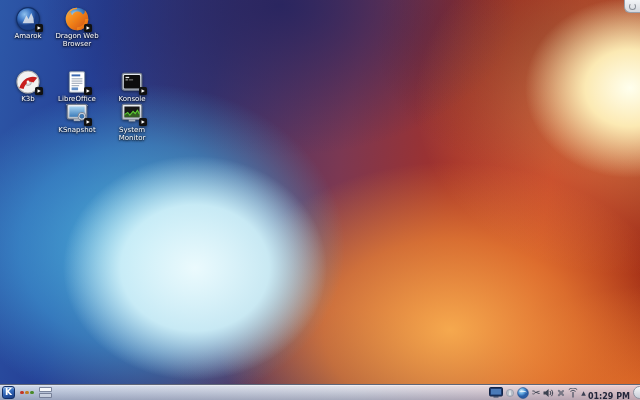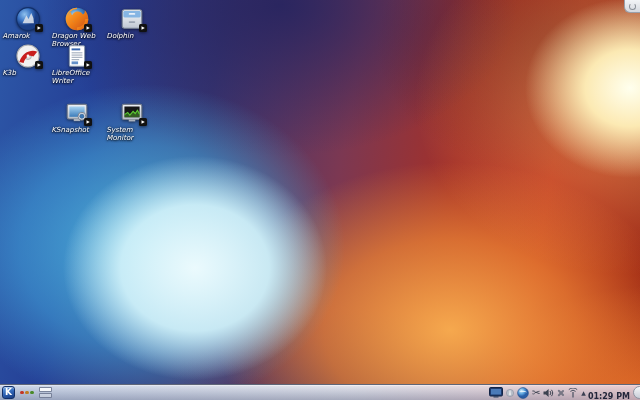--- a/index.html
+++ b/index.html
@@ -13,26 +13,26 @@
       radial-gradient(ellipse 165px 140px at 195px 268px, rgba(235,250,253,1) 0%, rgba(210,242,250,0.92) 45%, rgba(150,220,245,0) 80%),
       radial-gradient(ellipse 250px 205px at 145px 248px, rgba(88,205,235,0.85) 0%, rgba(70,180,230,0.5) 50%, rgba(60,150,220,0) 80%),
       radial-gradient(ellipse 300px 215px at 450px 330px, rgba(250,175,80,0.95) 0%, rgba(237,137,55,0.7) 42%, rgba(210,95,40,0) 78%),
       radial-gradient(ellipse 270px 170px at 655px 405px, rgba(242,122,42,0.85) 0%, rgba(220,90,35,0) 70%),
       radial-gradient(ellipse 290px 150px at 360px 415px, rgba(42,38,90,0.8) 0%, rgba(42,38,90,0) 70%),
       radial-gradient(ellipse 330px 210px at 280px 5px, rgba(38,36,95,0.9) 0%, rgba(38,36,95,0) 72%),
       radial-gradient(ellipse 270px 190px at 565px 45px, rgba(108,26,18,0.75) 0%, rgba(108,26,18,0) 70%),
       linear-gradient(100deg,#2d58a8 0%,#254096 15%,#393673 32%,#7c3852 52%,#a43028 68%,#bb2d18 82%,#931f10 100%);
   }
   
-  .icon-cell{position:absolute;width:50px;text-align:left;cursor:pointer;font-style:italic;}
+  .icon-cell{position:absolute;width:50px;text-align:center;cursor:pointer;}
   .icon-cell .glyph{position:relative;width:26px;height:26px;margin:0 auto;filter:drop-shadow(0 1px 1.5px rgba(0,0,0,0.5));}
   .icon-cell .emblem{position:absolute;right:-2px;bottom:0;width:8px;height:8px;}
   .icon-label{margin-top:1px;font-size:7px;line-height:7.5px;color:#fff;
     text-shadow:0 1px 2px rgba(0,0,0,0.95),0 0 3px rgba(0,0,0,0.8);}
-  .r0{top:6px;} .r1{top:43px;} .r2{top:100px;}
+  .r0{top:6px;} .r1{top:69px;} .r2{top:100px;}
   .c0{left:3px;} .c1{left:52px;} .c2{left:107px;}
   
   #toolbox{position:absolute;top:0;right:0;width:16px;height:13px;
     background:linear-gradient(180deg,#f2f4f6,#d5d9df);
     border:1px solid #9aa0aa;border-top:none;border-right:none;
     border-bottom-left-radius:6px;display:flex;align-items:center;justify-content:center;cursor:pointer;}
   #toolbox .tb-glyph{width:7px;height:7px;border:1.4px solid #8a9098;border-radius:50%;border-top-color:transparent;}
   
   #panel{position:absolute;left:0;bottom:0;width:640px;height:16px;
     background:linear-gradient(180deg,#f0f3f8 0%,#ccd2de 50%,#a9b0c1 100%);
@@ -108,41 +108,20 @@
         <path d="M12,22.4 A10.4,10.4 0 0 0 22.4,12 L19.8,12 A7.8,7.8 0 0 1 12,19.8 Z" fill="url(#ffo)"></path>
       </svg>
       <svg class="emblem" viewBox="0 0 8 8">
           <rect width="8" height="8" rx="1.5" fill="#111"></rect>
           <path d="M2.5,2.2 L5.8,4 L2.5,5.8 Z" fill="#fff"></path>
         </svg>
     </div>
     <div class="icon-label">Dragon Web Browser</div>
   </div>
 
-  <div class="icon-cell r0 c2">
-    <div class="glyph">
-      <svg width="26" height="26" viewBox="0 0 24 24">
-        <defs>
-            <linearGradient id="dol" x1="0" y1="0" x2="0" y2="1">
-              <stop offset="0" stop-color="#f7f9fb"></stop>
-              <stop offset="1" stop-color="#bfc7d2"></stop>
-            </linearGradient>
-          </defs>
-        <rect x="3" y="3.5" width="18" height="17" rx="2" fill="url(#dol)" stroke="#7e8898" stroke-width="1"></rect>
-        <rect x="4" y="4.5" width="16" height="6" rx="1.2" fill="#7fb2e2" opacity="0.95"></rect>
-        <rect x="9" y="6.5" width="6" height="1.6" rx="0.8" fill="#e8f1fa"></rect>
-        <rect x="9" y="14" width="6" height="1.6" rx="0.8" fill="#9aa4b2"></rect>
-      </svg>
-      <svg class="emblem" viewBox="0 0 8 8">
-          <rect width="8" height="8" rx="1.5" fill="#111"></rect>
-          <path d="M2.5,2.2 L5.8,4 L2.5,5.8 Z" fill="#fff"></path>
-        </svg>
-    </div>
-    <div class="icon-label">Dolphin</div>
-  </div>
 
   <div class="icon-cell r1 c0">
     <div class="glyph">
       <svg width="26" height="26" viewBox="0 0 24 24">
         <circle cx="12" cy="12" r="10.2" fill="#f2f2f2" stroke="#b2b2b2" stroke-width="1"></circle>
         <circle cx="12" cy="12" r="3.2" fill="#dcdcdc" stroke="#a8a8a8" stroke-width="0.8"></circle>
         <path d="M4,17.5 C7,8.5 15,5.5 20.5,8 L17,12.5 C13,10.5 9.5,13 8,18.5 Z" fill="#c81e1e"></path>
         <circle cx="12" cy="12" r="1.3" fill="#f8f8f8"></circle>
       </svg>
       <svg class="emblem" viewBox="0 0 8 8">
@@ -165,20 +144,42 @@
         <rect x="7" y="17" width="6" height="2.6" fill="#6490c8"></rect>
       </svg>
       <svg class="emblem" viewBox="0 0 8 8">
           <rect width="8" height="8" rx="1.5" fill="#111"></rect>
           <path d="M2.5,2.2 L5.8,4 L2.5,5.8 Z" fill="#fff"></path>
         </svg>
     </div>
     <div class="icon-label">LibreOffice Writer</div>
   </div>
 
+  <div class="icon-cell r1 c2">
+    <div class="glyph">
+      <svg width="26" height="26" viewBox="0 0 24 24">
+        <defs>
+            <linearGradient id="kon" x1="0" y1="0" x2="0" y2="1">
+              <stop offset="0" stop-color="#e9edf2"></stop>
+              <stop offset="1" stop-color="#b4bcc8"></stop>
+            </linearGradient>
+          </defs>
+        <rect x="3" y="4" width="18" height="15.5" rx="2" fill="url(#kon)" stroke="#78808e" stroke-width="1"></rect>
+        <rect x="4.5" y="5.5" width="15" height="12.5" rx="1" fill="#0d0d0d"></rect>
+        <rect x="6" y="7.2" width="3.4" height="1.2" fill="#eaeaea"></rect>
+        <rect x="6" y="9.4" width="2.2" height="1.2" fill="#9a9a9a"></rect>
+        <rect x="9" y="9.4" width="4" height="1.2" fill="#6a6a6a"></rect>
+      </svg>
+      <svg class="emblem" viewBox="0 0 8 8">
+          <rect width="8" height="8" rx="1.5" fill="#111"></rect>
+          <path d="M2.5,2.2 L5.8,4 L2.5,5.8 Z" fill="#fff"></path>
+        </svg>
+    </div>
+    <div class="icon-label">Konsole</div>
+  </div>
 
 
   <div class="icon-cell r2 c2">
     <div class="glyph">
       <svg width="26" height="26" viewBox="0 0 24 24">
         <defs>
             <linearGradient id="sysm" x1="0" y1="0" x2="0" y2="1">
               <stop offset="0" stop-color="#eef1f5"></stop>
               <stop offset="1" stop-color="#b6bec9"></stop>
             </linearGradient>

